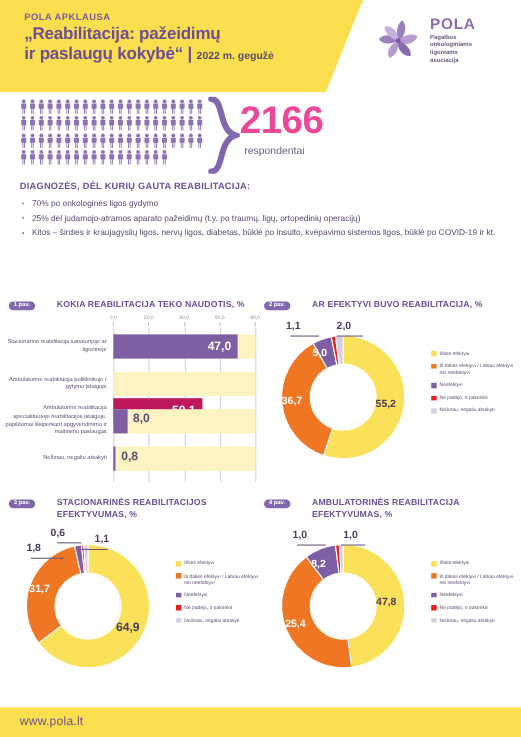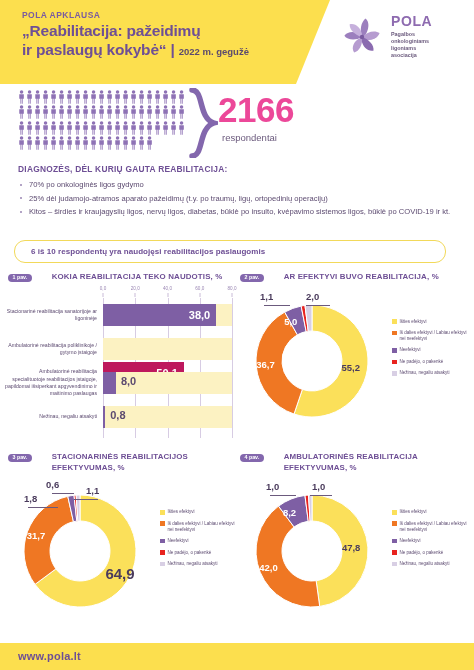--- a/index.html
+++ b/index.html
@@ -80,21 +80,21 @@
   .donut-svg{position:absolute;left:0;top:2px;}
   .dlegend{position:absolute;left:152px;top:34px;width:80px;}
   .dlegend .li{display:flex;align-items:flex-start;gap:3px;margin-bottom:5.5px;}
   .dlegend .sw{width:4.6px;height:4.6px;flex:0 0 4.6px;margin-top:.6px;}
   .dlegend .lt{font-size:4.5px;color:#5c4a70;line-height:1.32;}
   .dlab{position:absolute;font-size:9.5px;font-weight:bold;}
   .dleader{position:absolute;background:#6b5a7d;height:.8px;}
 
   
   .footer{position:absolute;left:0;top:643px;width:474px;height:27px;background:#fcdf4e;}
-  .footer span{position:absolute;left:18px;top:7px;font-size:11px;font-weight:bold;color:#6e4f95;letter-spacing:.2px;}
+  .footer span{position:absolute;left:18px;top:7px;font-size:11px;font-weight:normal;color:#6e4f95;letter-spacing:.2px;}
 </style>
 </head>
 <body>
 
 <div class="page">
 
   <div class="header">
     <div class="header-yellow"></div>
     <div class="header-inner">
       <div class="kicker">POLA APKLAUSA</div>
@@ -463,23 +463,20 @@
 
   <div class="diag">
     <div class="diag-h">DIAGNOZĖS, DĖL KURIŲ GAUTA REABILITACIJA:</div>
     <ul>
       <li>70% po onkologinės ligos gydymo</li>
       <li>25% dėl judamojo-atramos aparato pažeidimų (t.y. po traumų, ligų, ortopedinių operacijų)</li>
       <li>Kitos – širdies ir kraujagyslių ligos, nervų ligos, diabetas, būklė po insulto, kvėpavimo sistemos ligos, būklė po COVID-19 ir kt.</li>
     </ul>
   </div>
 
-  <div class="callout">
-    <span>6 iš 10 respondentų yra naudojęsi reabilitacijos paslaugomis</span>
-  </div>
 
   <div class="panel p1">
     <div class="panel-head">
       <span class="pav-badge">1 pav.</span>
       <span class="panel-title">KOKIA REABILITACIJA TEKO NAUDOTIS, %</span>
     </div>
     <div class="barchart" id="barchart">
         <div class="bc-axis">
           <div class="bc-tick" style="left: 0%;">0,0</div>
           <div class="bc-tickline" style="left: 0%;"></div>
@@ -494,21 +491,21 @@
         </div>
         <div class="bc-plot">
           <div class="bc-grid" style="left: 0%;"></div>
           <div class="bc-grid" style="left: 25%;"></div>
           <div class="bc-grid" style="left: 50%;"></div>
           <div class="bc-grid" style="left: 75%;"></div>
           <div class="bc-grid" style="left: 100%;"></div>
           <div class="bc-row" style="top: 6px; height: 22px;">
             <div class="bc-track" style="width: 100%; background: rgb(252, 242, 194);"></div>
             <div class="bc-bar" style="width: 87.75%; background: rgb(126, 95, 164);">
-              <span class="v">38,0</span>
+              <span class="v">47,0</span>
             </div>
           </div>
           <div class="bc-row" style="top: 40px; height: 22px;">
             <div class="bc-track" style="width: 100%; background: rgb(252, 242, 194);"></div>
             <div class="bc-bar" style="width: 62.625%; background: #be185d; margin-top: 24px;">
               <span class="v">50,1</span>
             </div>
           </div>
           <div class="bc-row" style="top: 74px; height: 22px;">
             <div class="bc-track" style="width: 100%; background: rgb(252, 242, 194);"></div>
@@ -584,21 +581,21 @@
       </span>
     </div>
     <div class="donut-wrap" id="donut3">
         <svg class="donut-svg" width="150" height="150" viewBox="0 0 150 150">
           <path d="M72,18 A56,56 0 1 1 27.038379439422556,107.38341918627658 L47.91341755683351,91.88397456407674 A30,30 0 1 0 72,44 Z" fill="#fbe05a" stroke="#ffffff" stroke-width="1"></path>
           <path d="M27.038379439422556,107.38341918627658 A56,56 0 0 1 59.79598522713137,19.345978890628693 L65.4621349431061,44.721060119979654 A30,30 0 0 0 47.91341755683351,91.88397456407674 Z" fill="#ef7723" stroke="#ffffff" stroke-width="1"></path>
           <path d="M59.79598522713137,19.345978890628693 A56,56 0 0 1 66.03571695506713,18.318518987369536 L68.80484836878597,44.17063517180511 A30,30 0 0 0 65.4621349431061,44.721060119979654 Z" fill="#7e5fa4" stroke="#ffffff" stroke-width="1"></path>
           <path d="M66.03571695506713,18.318518987369536 A56,56 0 0 1 68.13649591335783,18.13343275113013 L69.93026566787027,44.07148183096257 A30,30 0 0 0 68.80484836878597,44.17063517180511 Z" fill="#e8231f" stroke="#ffffff" stroke-width="1"></path>
           <path d="M68.13649591335783,18.13343275113013 A56,56 0 0 1 72.00000000000004,18 L72.00000000000001,44 A30,30 0 0 0 69.93026566787027,44.07148183096257 Z" fill="#d8cfe4" stroke="#ffffff" stroke-width="1"></path>
         </svg>
-        <div class="dlab" style="left: 97.4139px; top: 89.3229px; color: rgb(74, 59, 92); font-size: 15px;">64,9</div>
+        <div class="dlab" style="left: 97.4139px; top: 89.3229px; color: rgb(74, 59, 92); font-size: 11px;">64,9</div>
         <div class="dlab" style="left: 18.6994px; top: 55.0047px; color: rgb(255, 255, 255); font-size: 9.5px;">31,7</div>
         <div class="dlab" style="left: 16px; top: 18px; color: rgb(74, 59, 92);">1,8</div>
         <div class="dleader" style="left: 20px; top: 32px; width: 30px;"></div>
         <div class="dlab" style="left: 38px; top: 4px; color: rgb(74, 59, 92);">0,6</div>
         <div class="dleader" style="left: 44px; top: 18px; width: 22px;"></div>
         <div class="dlab" style="left: 78px; top: 10px; color: rgb(74, 59, 92);">1,1</div>
         <div class="dleader" style="left: 66px; top: 24px; width: 24px;"></div>
         <div class="dlegend">
           <div class="li">
             <div class="sw" style="background: rgb(251, 224, 90);"></div>
@@ -634,21 +631,21 @@
     </div>
     <div class="donut-wrap" id="donut4">
         <svg class="donut-svg" width="150" height="150" viewBox="0 0 150 150">
           <path d="M72,18 A56,56 0 0 1 79.71625627833976,129.46583983901246 L76.13370872053915,103.71384277089953 A30,30 0 0 0 72,44 Z" fill="#fbe05a" stroke="#ffffff" stroke-width="1"></path>
           <path d="M79.71625627833976,129.46583983901246 A56,56 0 0 1 38.51732094877889,29.11224884723095 L54.06285050827441,49.952990453873724 A30,30 0 0 0 76.13370872053915,103.71384277089953 Z" fill="#ef7723" stroke="#ffffff" stroke-width="1"></path>
           <path d="M38.51732094877889,29.11224884723095 A56,56 0 0 1 64.9813389203989,18.44157672638925 L68.24000299307083,44.236558960565674 A30,30 0 0 0 54.06285050827441,49.952990453873724 Z" fill="#7e5fa4" stroke="#ffffff" stroke-width="1"></path>
           <path d="M64.9813389203989,18.44157672638925 A56,56 0 0 1 68.48373090635842,18.110503208016794 L70.11628441412057,44.059198147151854 A30,30 0 0 0 68.24000299307083,44.236558960565674 Z" fill="#e8231f" stroke="#ffffff" stroke-width="1"></path>
           <path d="M68.48373090635842,18.110503208016794 A56,56 0 0 1 71.99999999999999,18 L72,44 A30,30 0 0 0 70.11628441412057,44.059198147151854 Z" fill="#d8cfe4" stroke="#ffffff" stroke-width="1"></path>
         </svg>
         <div class="dlab" style="left: 101.897px; top: 67.0304px; color: rgb(74, 59, 92); font-size: 9.5px;">47,8</div>
-        <div class="dlab" style="left: 19.2217px; top: 86.3305px; color: rgb(255, 255, 255); font-size: 9.5px;">42,0</div>
+        <div class="dlab" style="left: 19.2217px; top: 86.3305px; color: rgb(255, 255, 255); font-size: 9.5px;">25,4</div>
         <div class="dlab" style="left: 42.9198px; top: 32.1199px; color: rgb(255, 255, 255); font-size: 9.5px;">8,2</div>
         <div class="dlab" style="left: 26px; top: 6px; color: rgb(74, 59, 92);">1,0</div>
         <div class="dleader" style="left: 30px; top: 20px; width: 26px;"></div>
         <div class="dlab" style="left: 72px; top: 6px; color: rgb(74, 59, 92);">1,0</div>
         <div class="dleader" style="left: 70px; top: 20px; width: 22px;"></div>
         <div class="dlegend">
           <div class="li">
             <div class="sw" style="background: rgb(251, 224, 90);"></div>
             <div class="lt">Išties efektyvi</div>
           </div>

